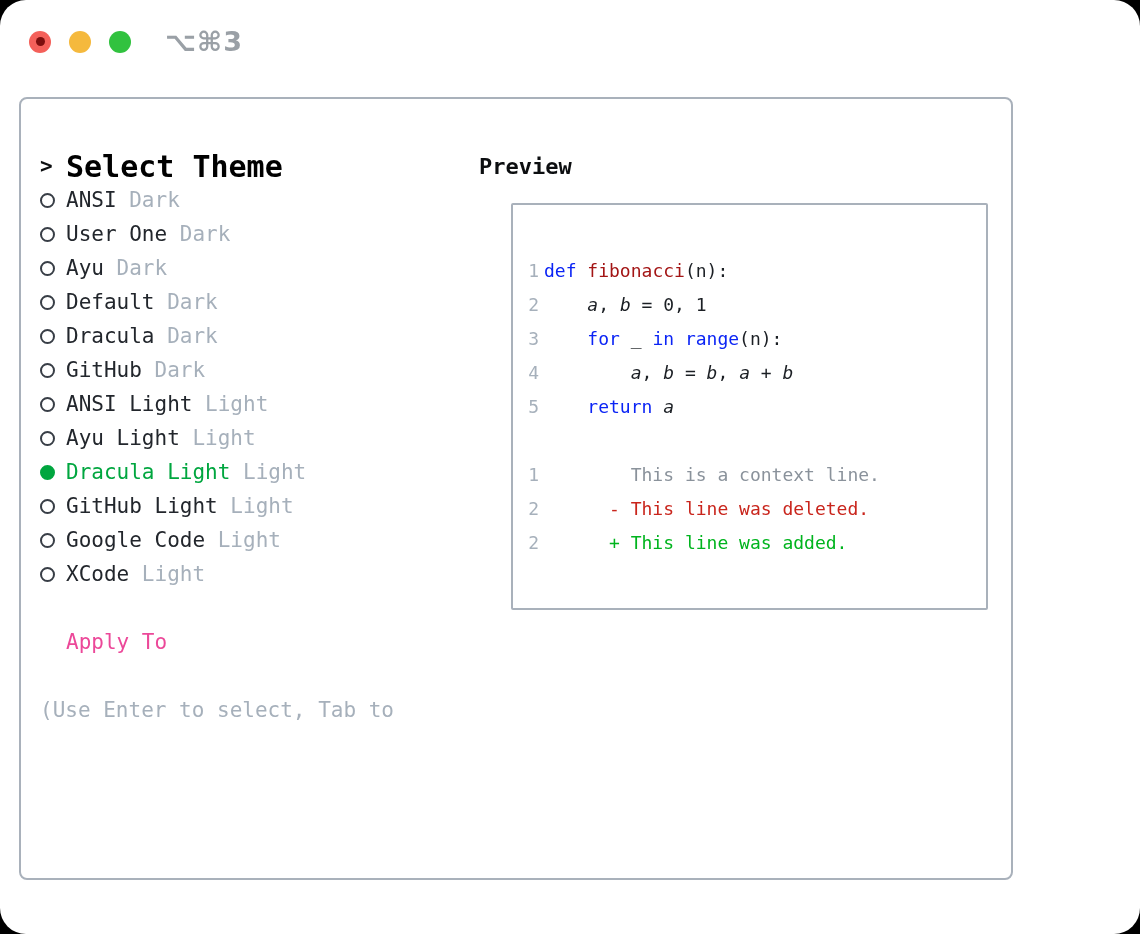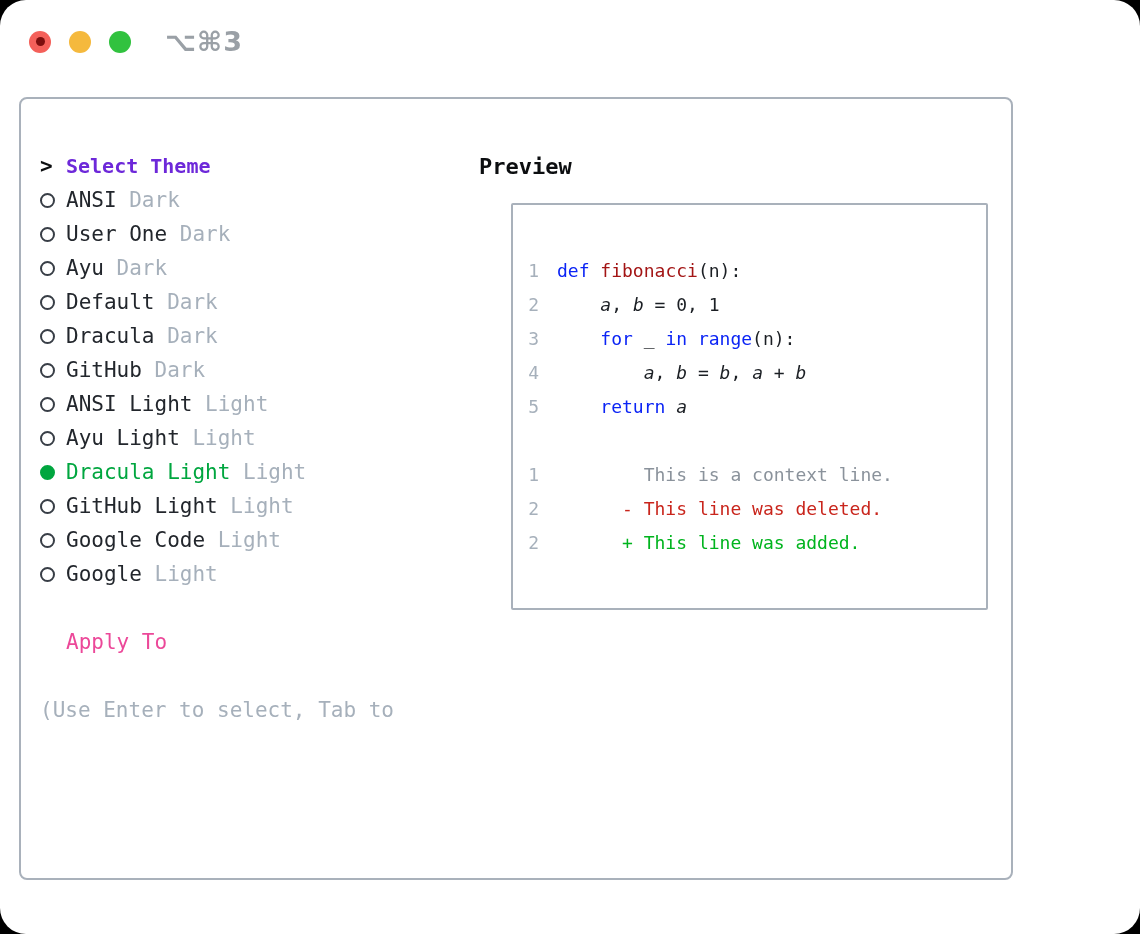--- a/index.html
+++ b/index.html
@@ -28,21 +28,21 @@
   }
   
   .panel{
     position:absolute;left:19px;top:97px;width:994px;height:783px;box-sizing:border-box;
     border:2px solid var(--border_gray,#a9b1bb);border-radius:8px;background:#fff;
   }
   .left-col{position:absolute;left:19px;top:50px;}
   .row{height:34px;display:flex;align-items:center;font-size:21px;color:var(--text_dark,#22262c);}
   .row .marker{width:26px;display:flex;align-items:center;flex:0 0 26px;}
   .prompt{font-weight:bold;color:#0c0e10;}
-  .hdr{font-weight:bold;color:#6d28d9;font-size:20px;}
+  .hdr{font-weight:bold;color:#000000;font-size:30px;}
   .circle{
     width:11px;height:11px;border:2px solid #383e46;border-radius:50%;
     box-sizing:content-box;display:inline-block;
   }
   .circle.sel{background:var(--accent_green,#00a63f);border-color:var(--accent_green,#00a63f);}
   .item-label{white-space:pre;}
   .item-label.sel{color:var(--accent_green,#00a63f);}
   .tag{color:var(--muted_gray,#a6b0bb);margin-left:1ch;white-space:pre;}
   .section-title{color:#ec4899;}
   .hint{color:var(--muted_gray,#a6b0bb);white-space:pre;}
@@ -54,21 +54,21 @@
   .preview-box{
     position:absolute;left:490px;top:104px;width:477px;height:407px;box-sizing:border-box;
     border:2px solid var(--border_gray,#a9b1bb);border-radius:2px;background:#fff;
     padding:48px 0 0 14px;overflow:hidden;
   }
   .pline{height:34px;display:flex;align-items:center;font-size:18px;}
   .pnum{
     flex:0 0 12px;text-align:right;margin-right:5px;
     color:var(--muted_gray,#a6b0bb);white-space:pre;
   }
-  .pcontent{white-space:pre;color:#1b1f24;margin-left:13px;}
+  .pcontent{white-space:pre;color:#1b1f24;}
   .seg-k{color:var(--keyword_blue,#0b24f5);}
   .seg-f{color:var(--function_red,#a31515);}
   .seg-p{color:#1b1f24;}
   .seg-v{color:#1b1f24;font-style:italic;}
   .seg-ctx{color:var(--context_gray,#8a929b);}
   .seg-del{color:var(--deleted_red,#c9251c);}
   .seg-add{color:var(--added_green,#00b41e);}
 </style>
 </head>
 <body>
@@ -167,21 +167,21 @@
             <span class="marker">
               <span class="circle"></span>
             </span>
             <span class="item-label">Google Code</span>
             <span class="tag">Light</span>
           </div>
           <div class="row">
             <span class="marker">
               <span class="circle"></span>
             </span>
-            <span class="item-label">Google</span>
+            <span class="item-label">XCode</span>
             <span class="tag">Light</span>
           </div>
         </div>
 
       <div class="row"></div>
 
       <div class="row">
         <span class="marker"></span>
         <span class="section-title">Apply To</span>
       </div>

